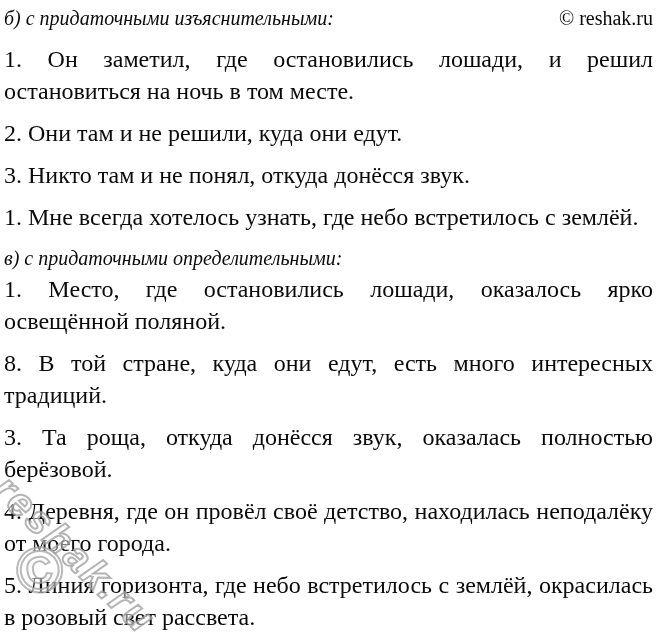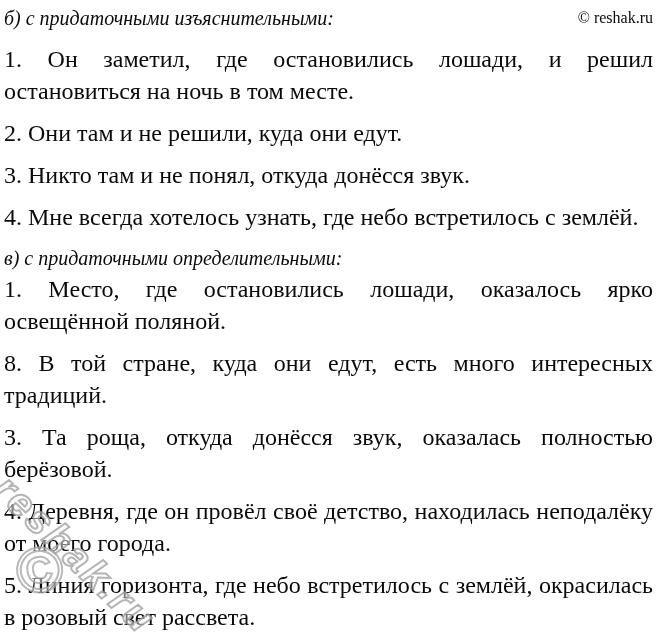--- a/index.html
+++ b/index.html
@@ -25,21 +25,21 @@
     justify-content: space-between;
     align-items: flex-start;
     margin-bottom: 10px;
   }
   .section-heading {
     font-style: italic;
     font-size: 20px;
     line-height: 30px;
   }
   .credit {
-    font-size: 16px;
+    font-size: 20px;
     line-height: 30px;
   }
   .item {
     font-size: 24px;
     line-height: 32px;
     text-align: justify;
     margin: 0 0 10px 0;
   }
   .heading-2 {
     font-style: italic;
@@ -89,21 +89,21 @@
 <div class="page">
 
   <div class="header-row">
     <span class="section-heading">б) с придаточными изъяснительными:</span>
     <span class="credit">© reshak.ru</span>
   </div>
 
   <p class="item">1. Он заметил, где остановились лошади, и решил остановиться на ночь в том месте.</p>
   <p class="item">2. Они там и не решили, куда они едут.</p>
   <p class="item">3. Никто там и не понял, откуда донёсся звук.</p>
-  <p class="item">4. Мне всегда хотелось узнать, где небо встретилось с землёй.</p>
+  <p class="item">1. Мне всегда хотелось узнать, где небо встретилось с землёй.</p>
 
   <p class="heading-2">в) с придаточными определительными:</p>
 
   <p class="item">1. Место, где остановились лошади, оказалось ярко освещённой поляной.</p>
   <p class="item">8. В той стране, куда они едут, есть много интересных традиций.</p>
   <p class="item">3. Та роща, откуда донёсся звук, оказалась полностью берёзовой.</p>
   <p class="item">4. Деревня, где он провёл своё детство, находилась неподалёку от моего города.</p>
   <p class="item">5. Линия горизонта, где небо встретилось с землёй, окрасилась в розовый свет рассвета.</p>
 
 </div>

